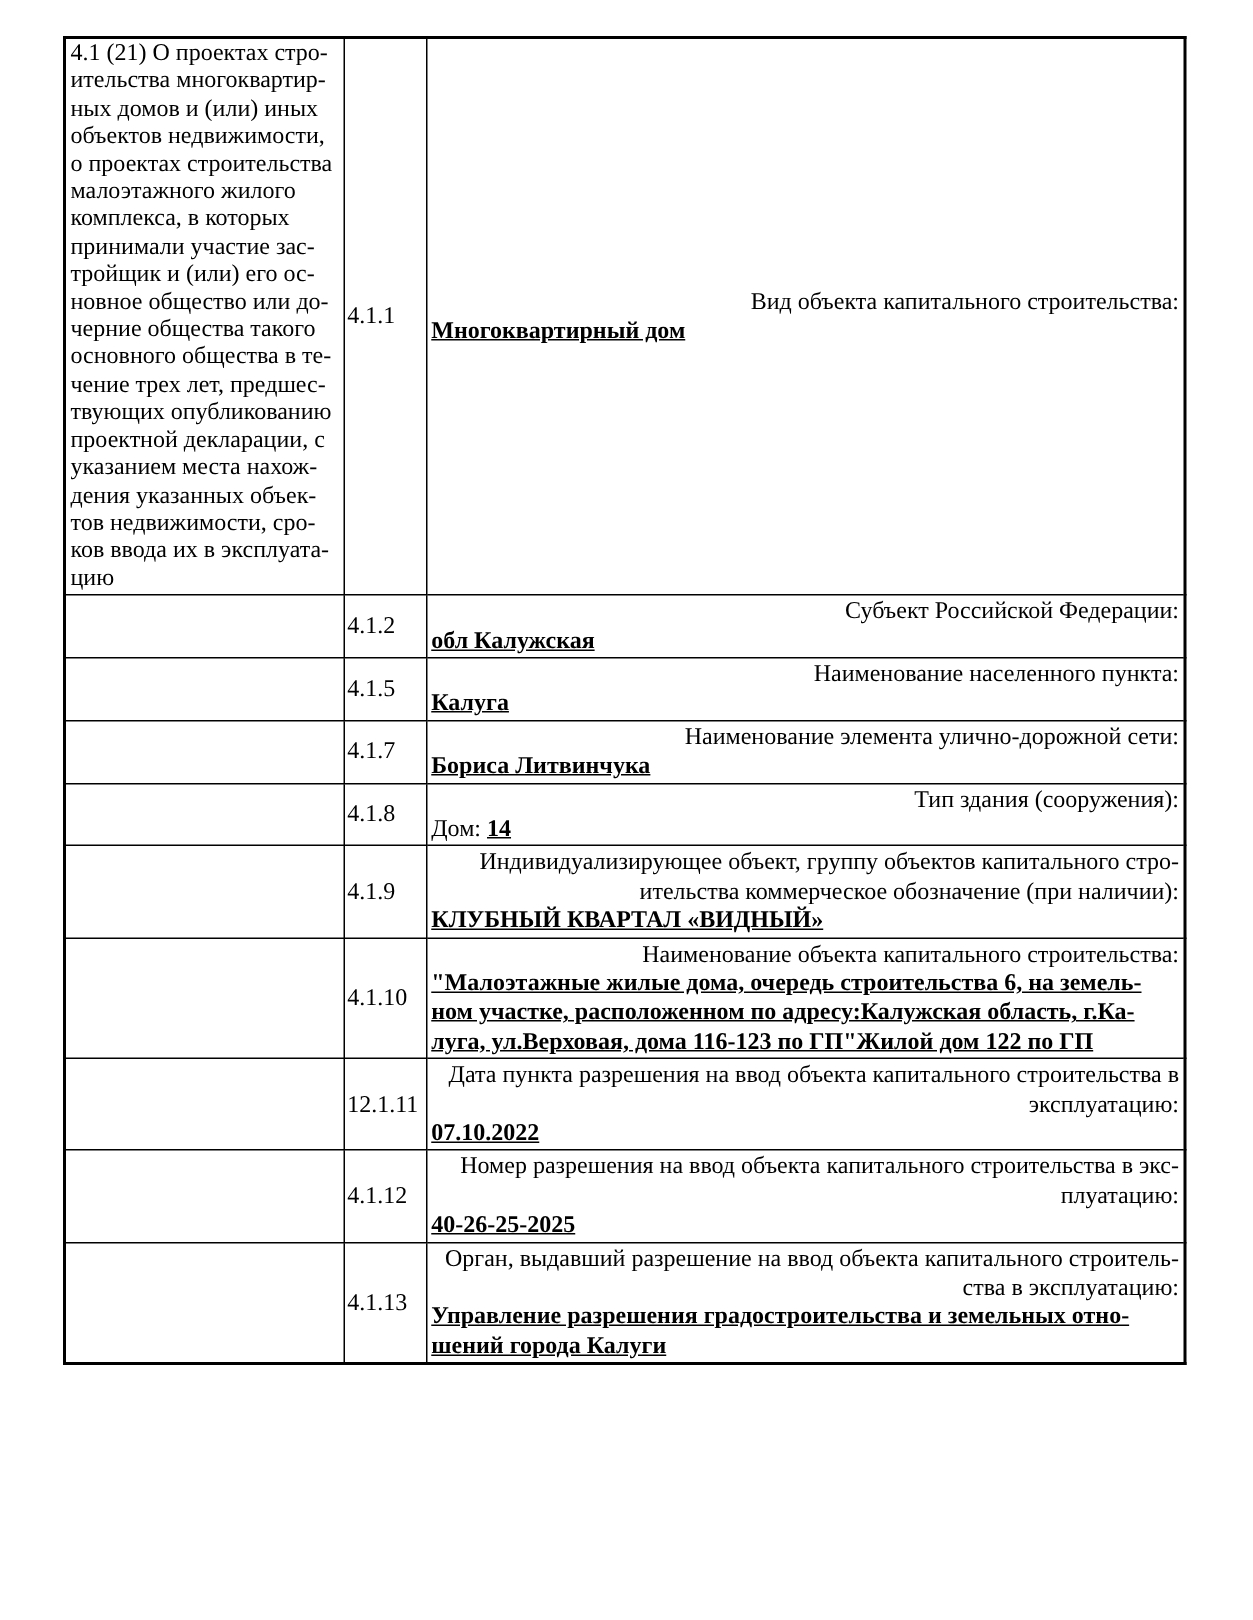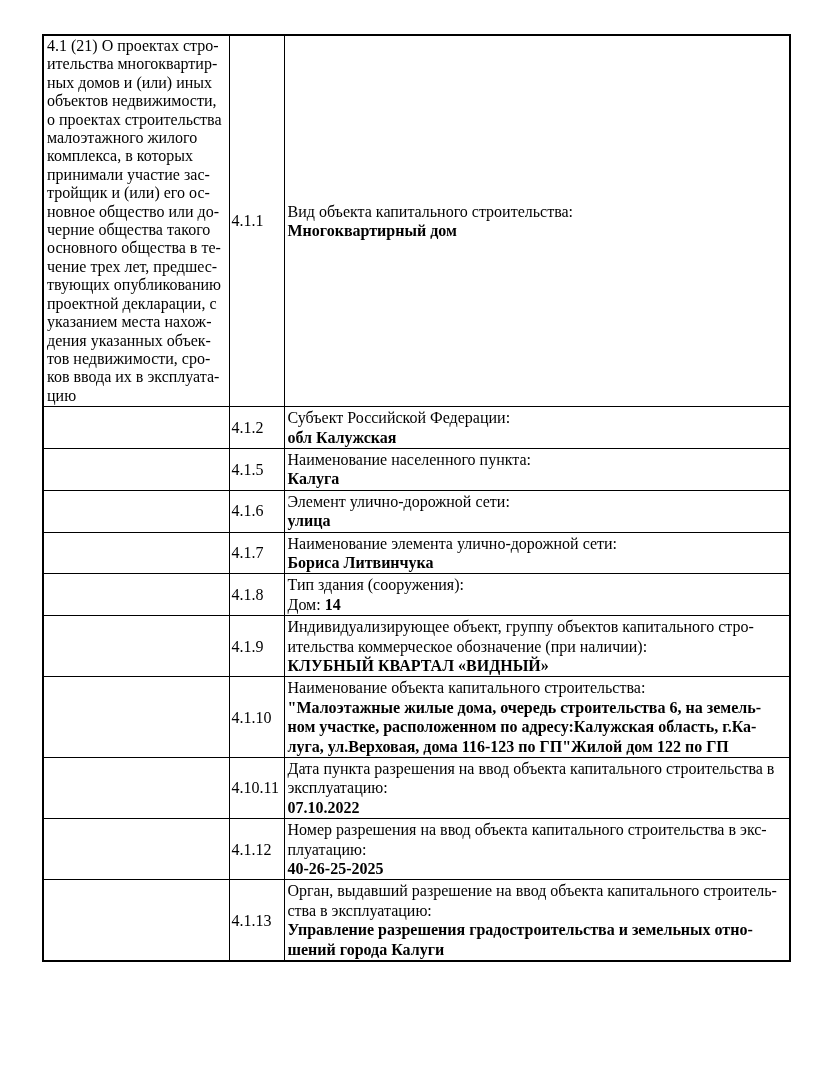--- a/index.html
+++ b/index.html
@@ -12,21 +12,21 @@
     width: 835px;
     height: 1080px;
     background: #ffffff;
     overflow: hidden;
     font-family: "Liberation Serif", serif;
     color: #000000;
   }
   table.decl-table {
     position: absolute;
     left: 42px;
-    top: 34px;
+    top: 24px;
     width: 747px;
     border-collapse: collapse;
     table-layout: fixed;
     border: 2px solid #000000;
   }
   col.c-desc    { width: 186px; }
   col.c-num     { width: 55px;  }
   col.c-content { width: 506px; }
   td {
     border: 1px solid #000000;
@@ -44,30 +44,32 @@
   .desc-text {
     white-space: pre-line;
     text-align: justify;
   }
   td.col-num {
     padding-left: 2px;
     margin-top: 28px;
   }
   .label {
     white-space: pre-line;
+    text-align: right;
   }
   .value-line {
     white-space: pre-line;
     font-weight: bold;
   }
   .value-prefix {
     font-weight: normal;
   }
   .value {
     font-weight: bold;
+    text-decoration: underline;
   }
 </style>
 </head>
 <body>
 
 <div class="page">
   <table class="decl-table">
     <colgroup>
       <col class="c-desc">
       <col class="c-num">
@@ -120,30 +122,20 @@
     <td class="col-num">4.1.5</td>
     <td class="col-content">
       <div class="label">Наименование населенного пункта:</div>
       <div class="value-line"><span class="value">Калуга</span></div>
     </td>
   </tr>
         <tr>
     <td class="col-desc">
       
     </td>
-    <td class="col-num">4.1.6</td>
-    <td class="col-content">
-      <div class="label">Элемент улично-дорожной сети:</div>
-      <div class="value-line"><span class="value">улица</span></div>
-    </td>
-  </tr>
-        <tr>
-    <td class="col-desc">
-      
-    </td>
     <td class="col-num">4.1.7</td>
     <td class="col-content">
       <div class="label">Наименование элемента улично-дорожной сети:</div>
       <div class="value-line"><span class="value">Бориса Литвинчука</span></div>
     </td>
   </tr>
         <tr>
     <td class="col-desc">
       
     </td>
@@ -173,21 +165,21 @@
       <div class="label">Наименование объекта капитального строительства:</div>
       <div class="value-line"><span class="value">"Малоэтажные жилые дома, очередь строительства 6, на земель-
 ном участке, расположенном по адресу:Калужская область, г.Ка-
 луга, ул.Верховая, дома 116-123 по ГП"Жилой дом 122 по ГП</span></div>
     </td>
   </tr>
         <tr>
     <td class="col-desc">
       
     </td>
-    <td class="col-num">4.10.11</td>
+    <td class="col-num">12.1.11</td>
     <td class="col-content">
       <div class="label">Дата пункта разрешения на ввод объекта капитального строительства в
 эксплуатацию:</div>
       <div class="value-line"><span class="value">07.10.2022</span></div>
     </td>
   </tr>
         <tr>
     <td class="col-desc">
       
     </td>

